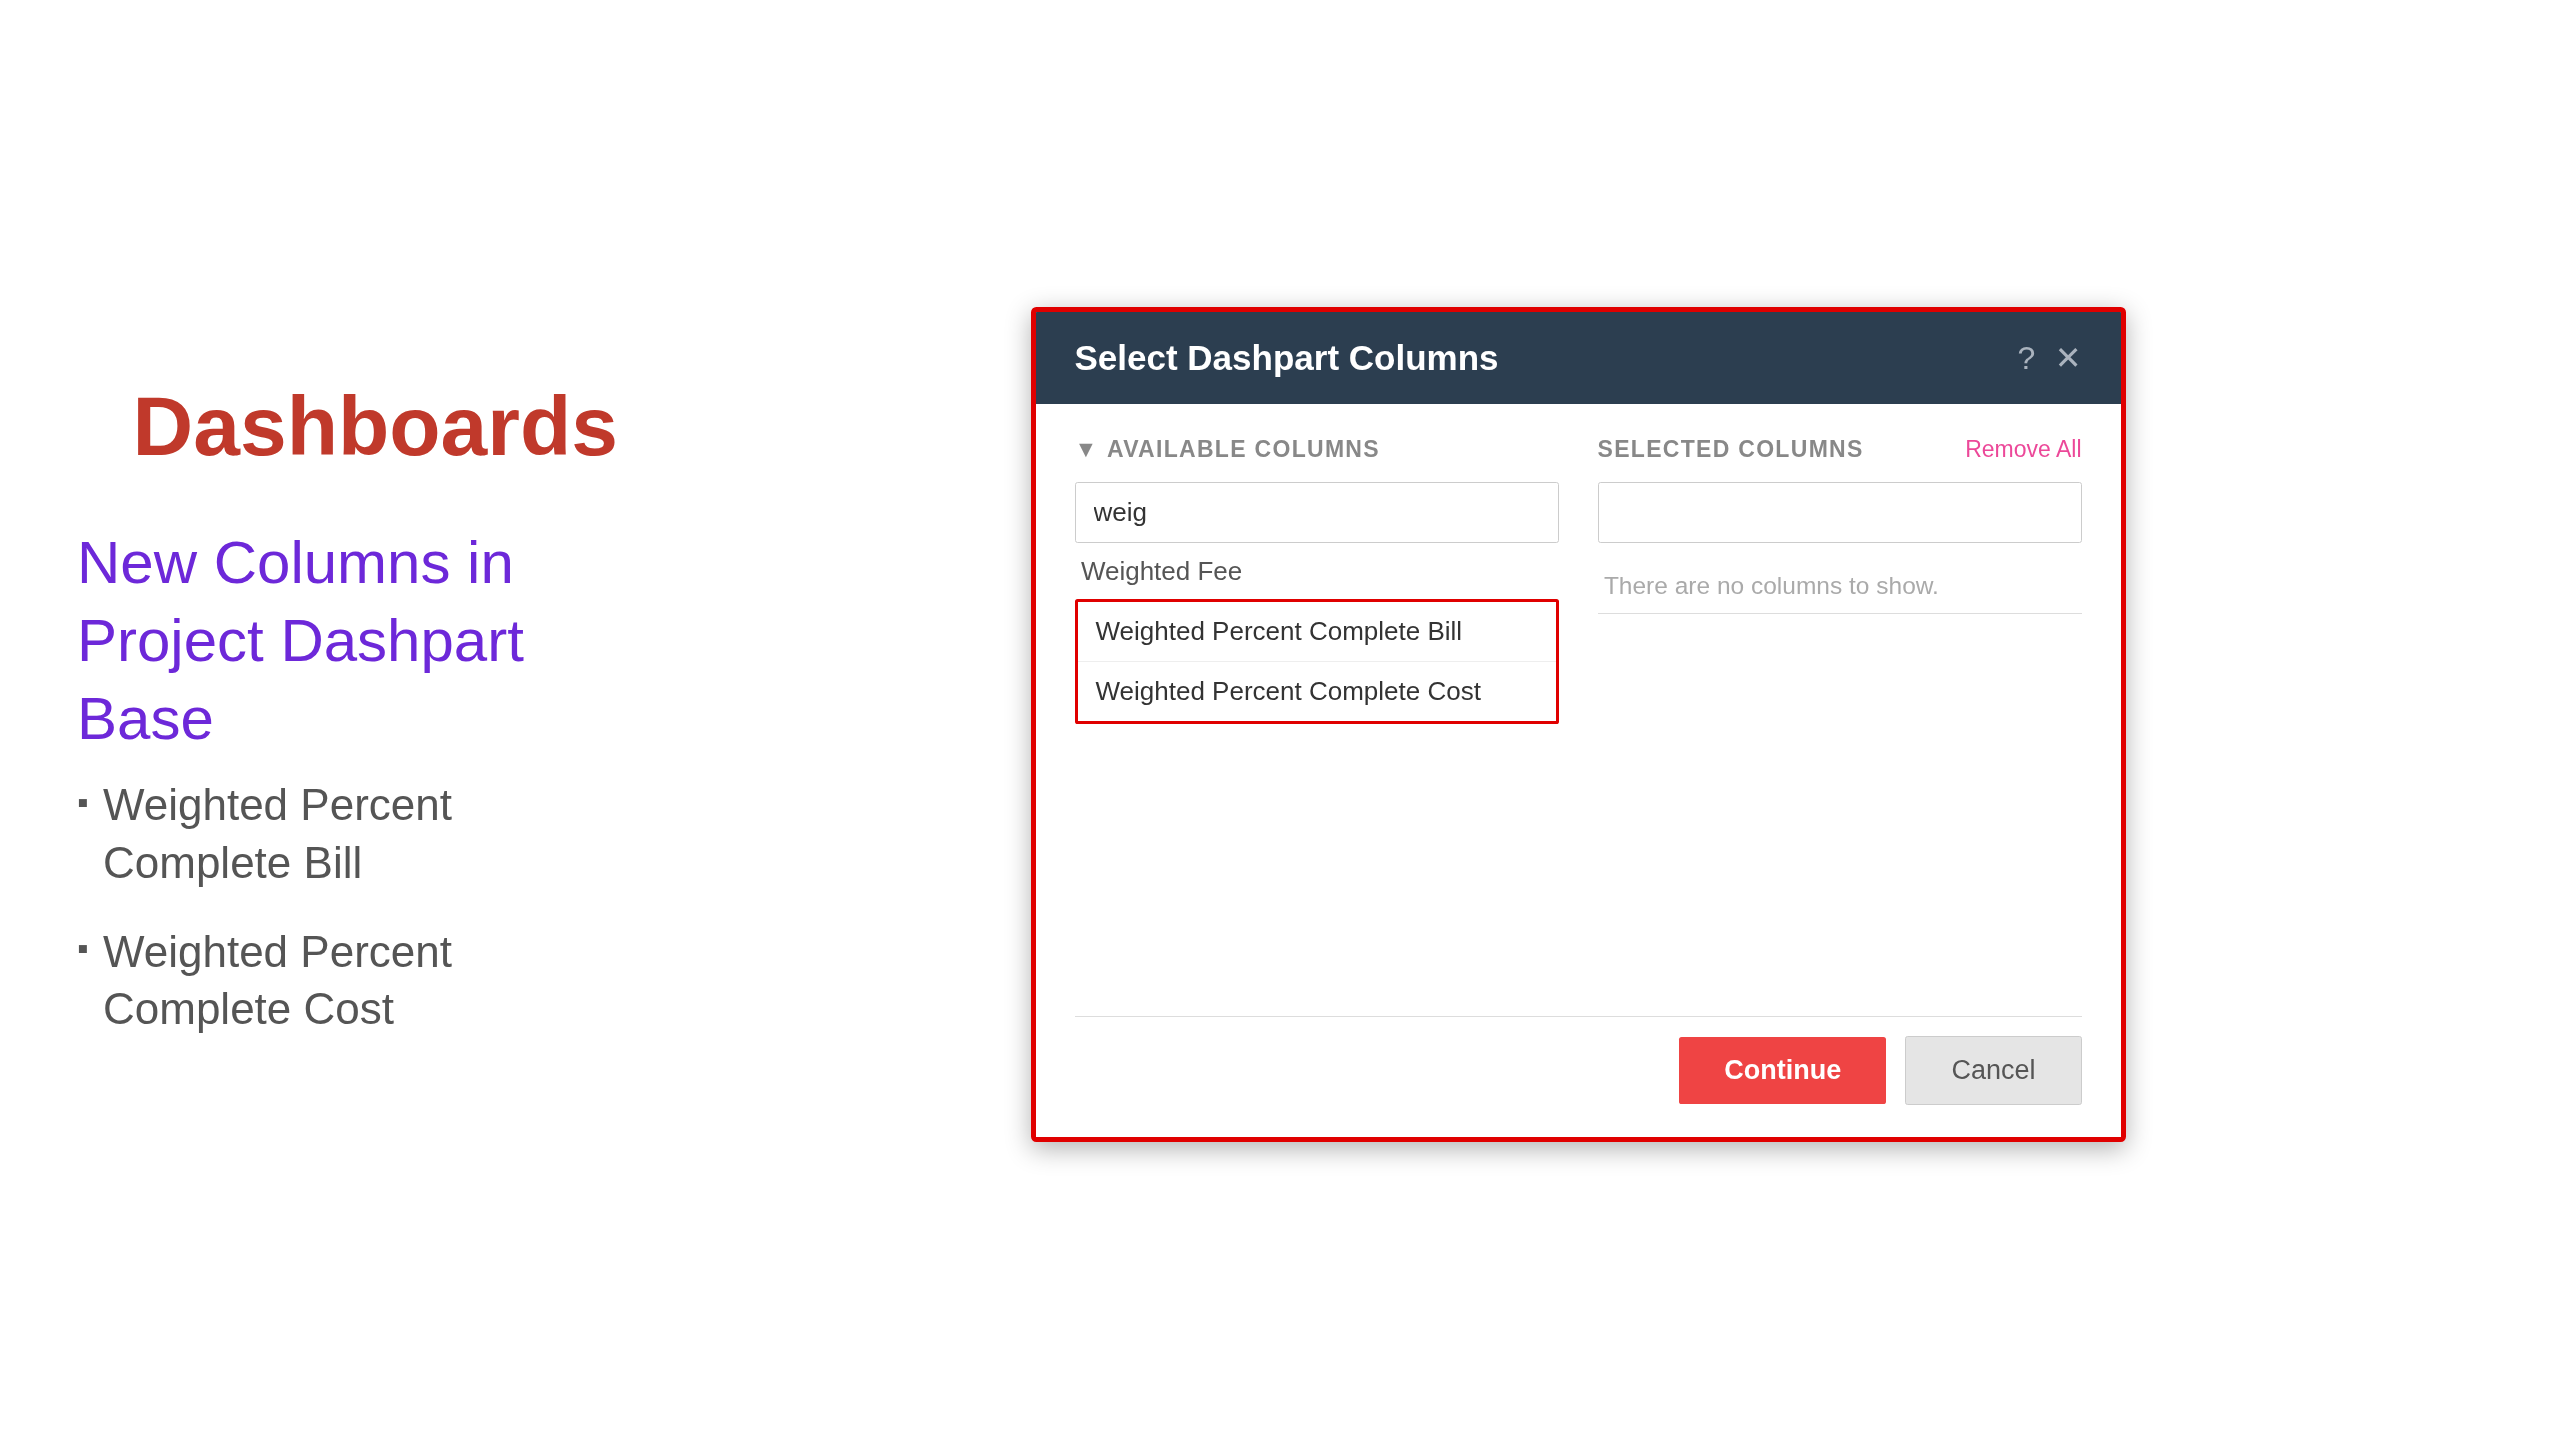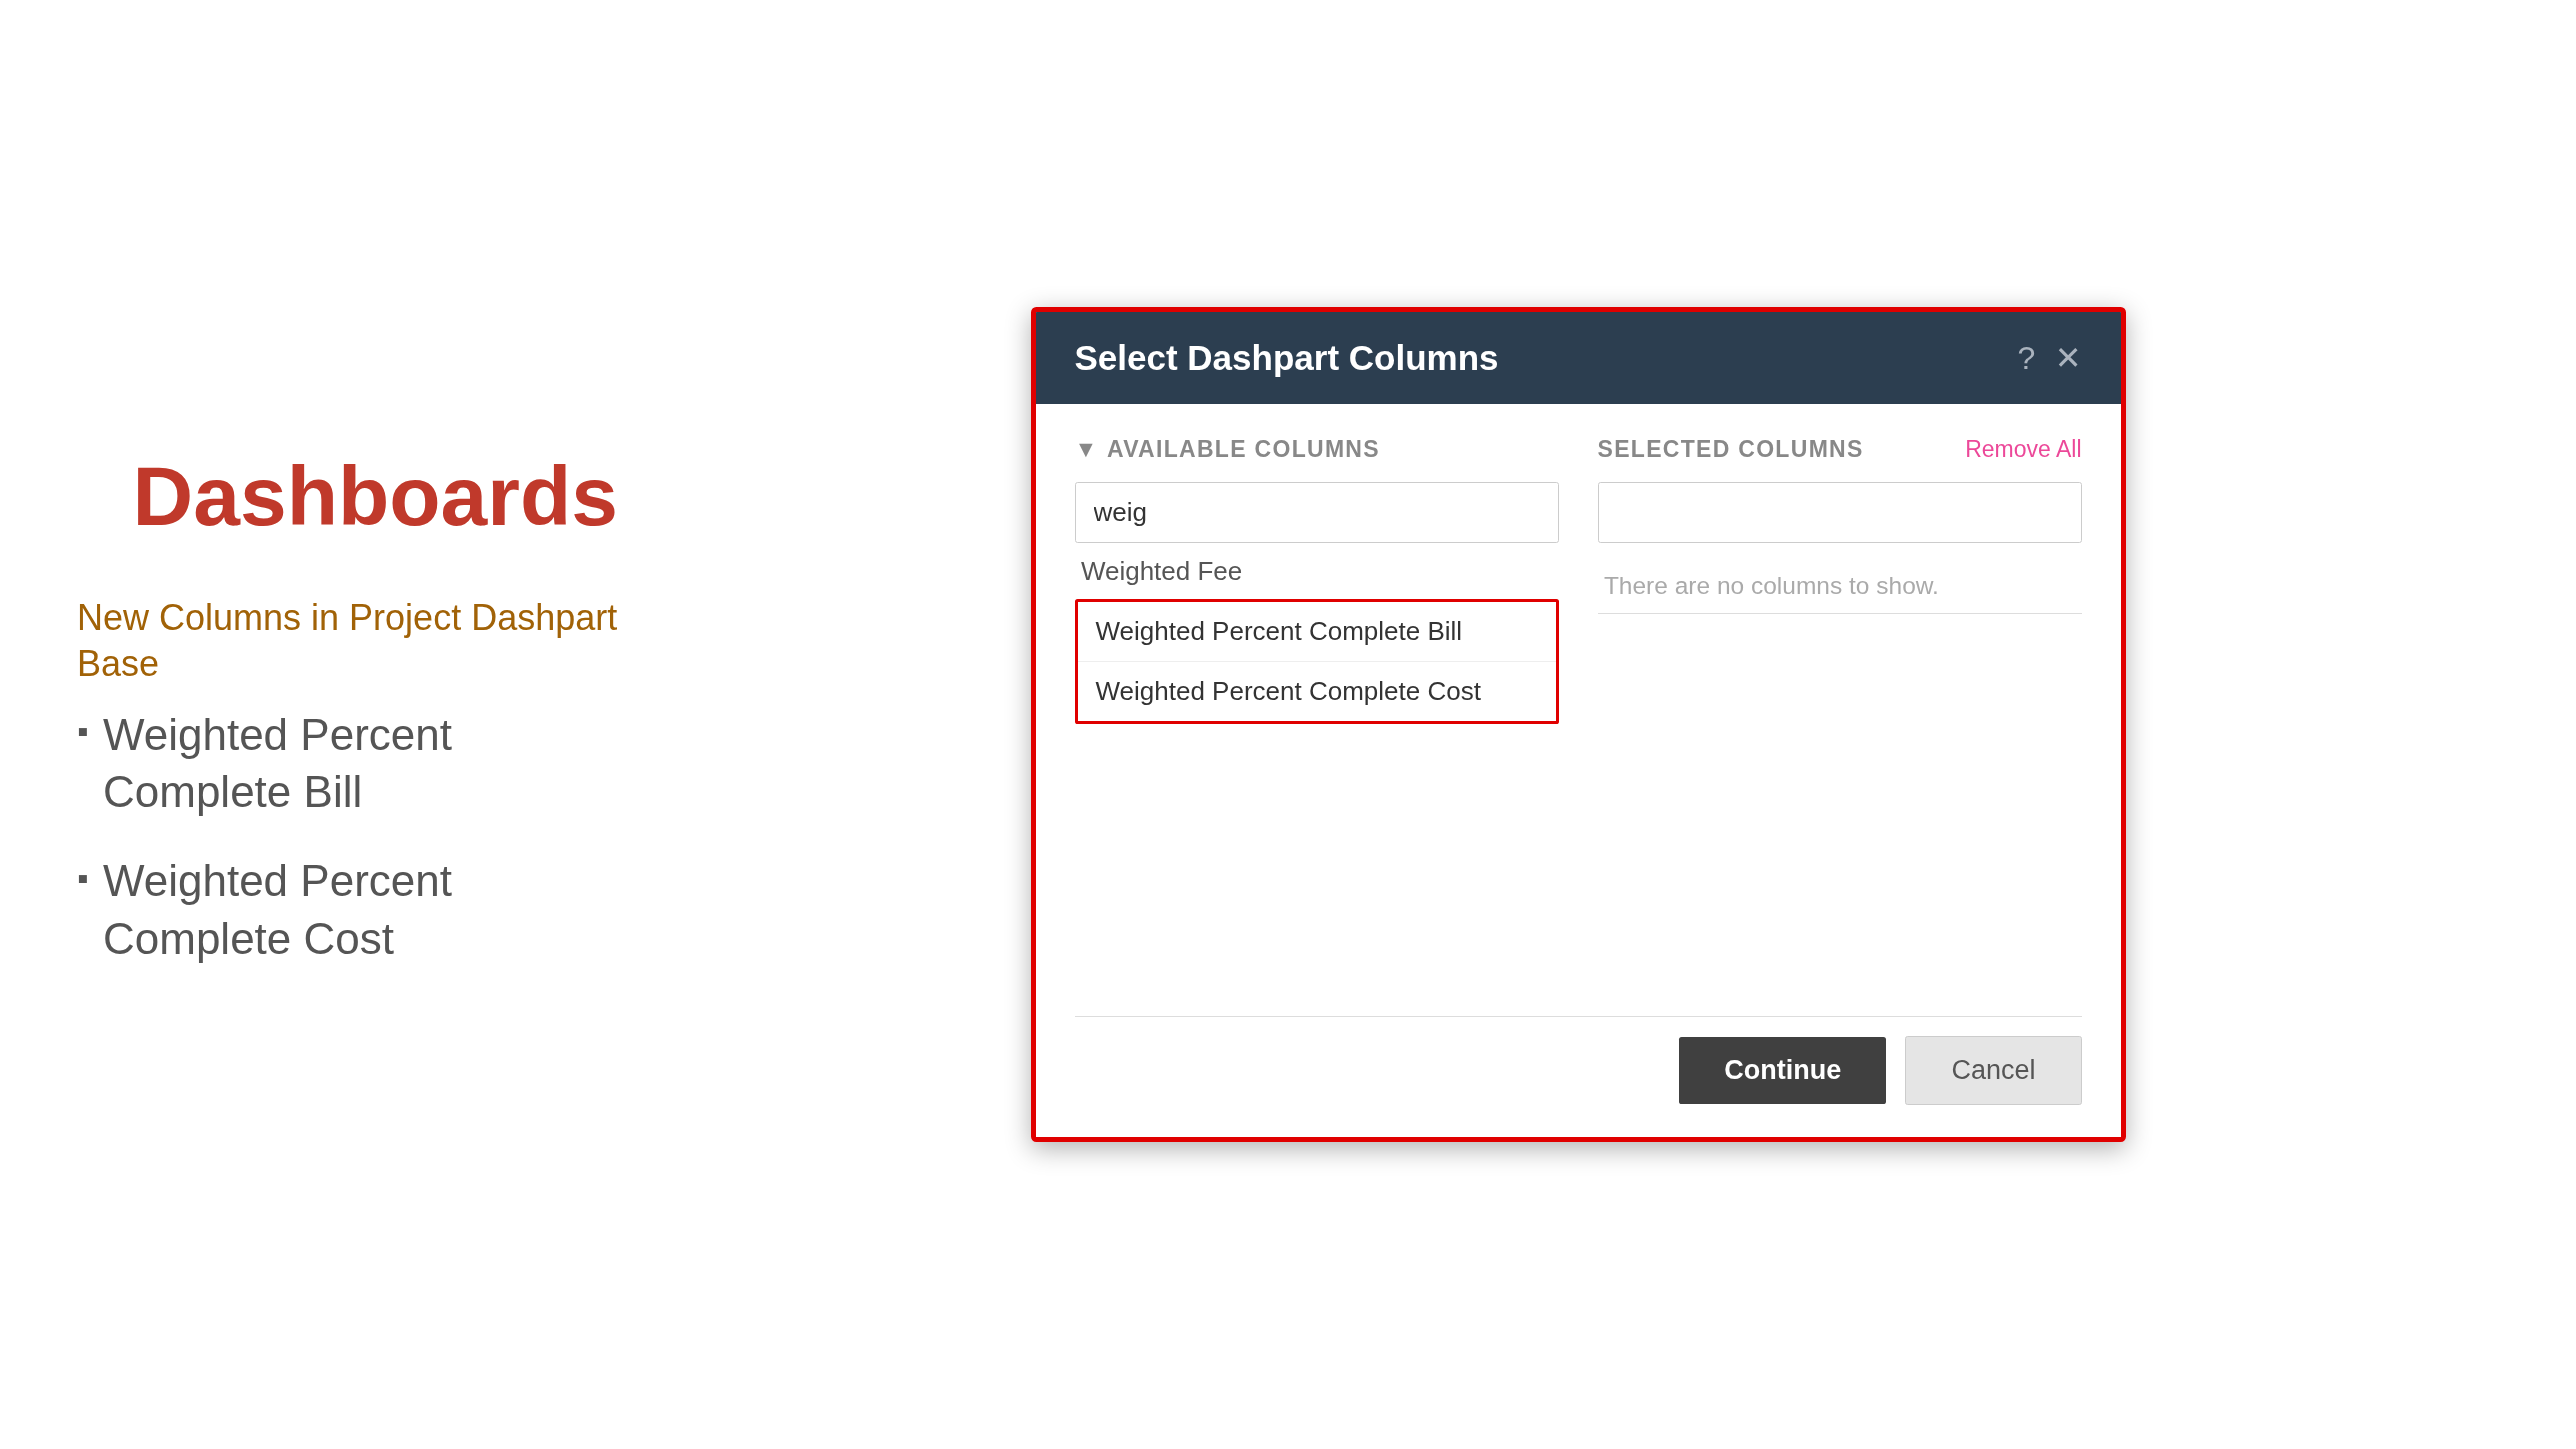--- a/index.html
+++ b/index.html
@@ -35,23 +35,23 @@
     .main-title {
       font-size: 84px;
       font-weight: 700;
       color: #c0392b;
       margin-bottom: 52px;
       line-height: 1.1;
       text-align: right;
     }
 
     .subtitle {
-      font-size: 36px;
+      font-size: 60px;
       font-weight: 400;
-      color: #a16207;
+      color: #6d28d9;
       margin-bottom: 18px;
       line-height: 1.3;
     }
 
     .bullet-list {
       list-style: none;
       padding: 0;
     }
 
     .bullet-list li {
@@ -231,21 +231,21 @@
     
     .dialog-footer {
       display: flex;
       justify-content: flex-end;
       align-items: center;
       gap: 19.3px;
       padding: 19.3px 39px 32px;
     }
 
     .btn-continue {
-      background: #404040;
+      background: #ef4444;
       color: #ffffff;
       border: none;
       border-radius: 2.6px;
       padding: 18px 45px;
       font-size: 27px;
       font-weight: 600;
       cursor: pointer;
     }
 
     .btn-cancel {

